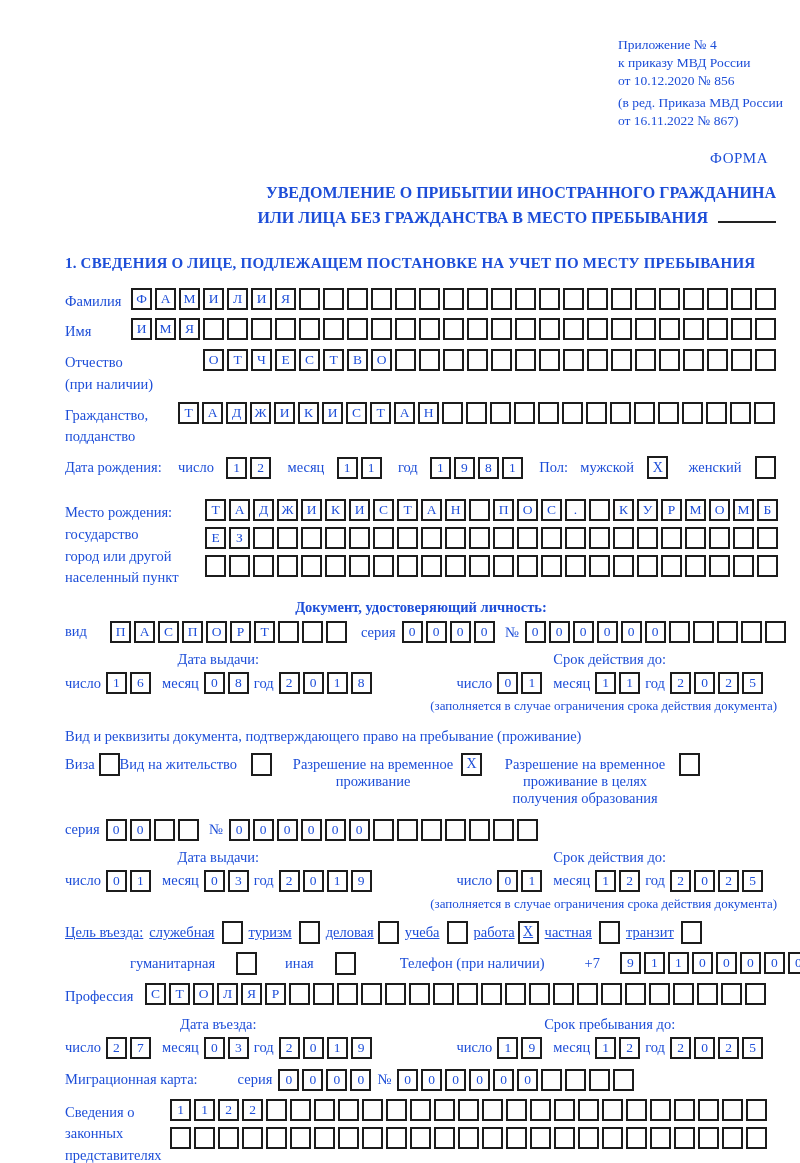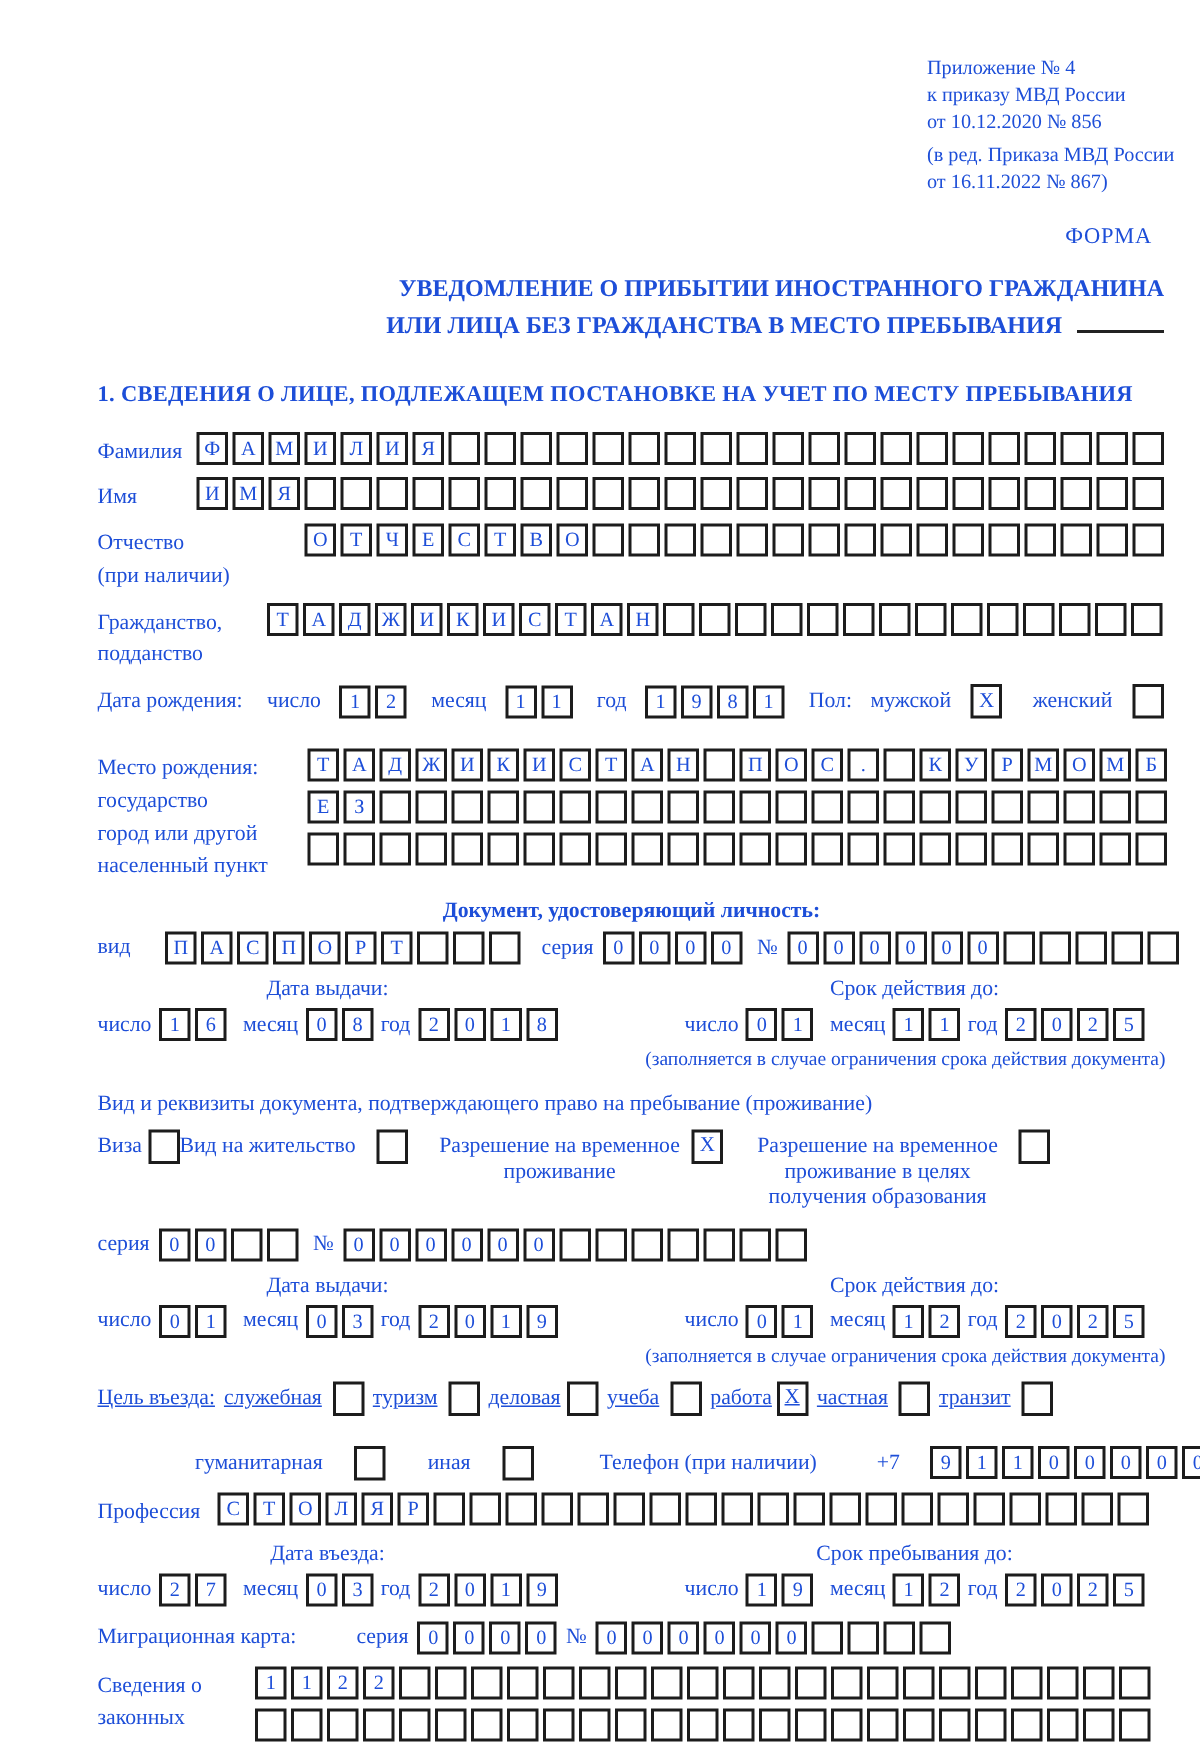--- a/index.html
+++ b/index.html
@@ -505,21 +505,21 @@
     <span class="lbl gap6">учеба</span>
     <span class="checkbox"></span>
     <span class="lbl gap6">работа</span>
     <span class="checkbox" style="margin-left:3px;">X</span>
     <span class="lbl gap6">частная</span>
     <span class="checkbox"></span>
     <span class="lbl gap6">транзит</span>
     <span class="checkbox"></span>
   </div>
 
-  <div class="frow vcenter" style="margin-top:20px;gap:14px;">
+  <div class="frow vcenter" style="margin-top:8px;gap:14px;">
     <span class="lbl" style="margin-left:65px;">гуманитарная</span>
     <span class="checkbox"></span>
     <span class="lbl gap14">иная</span>
     <span class="checkbox"></span>
     <span class="lbl gap30">Телефон (при наличии)</span>
     <span class="lbl" style="margin-left:26px;">+7</span>
     <div class="cells gap6">
         <span class="cell">9</span>
         <span class="cell">1</span>
         <span class="cell">1</span>

